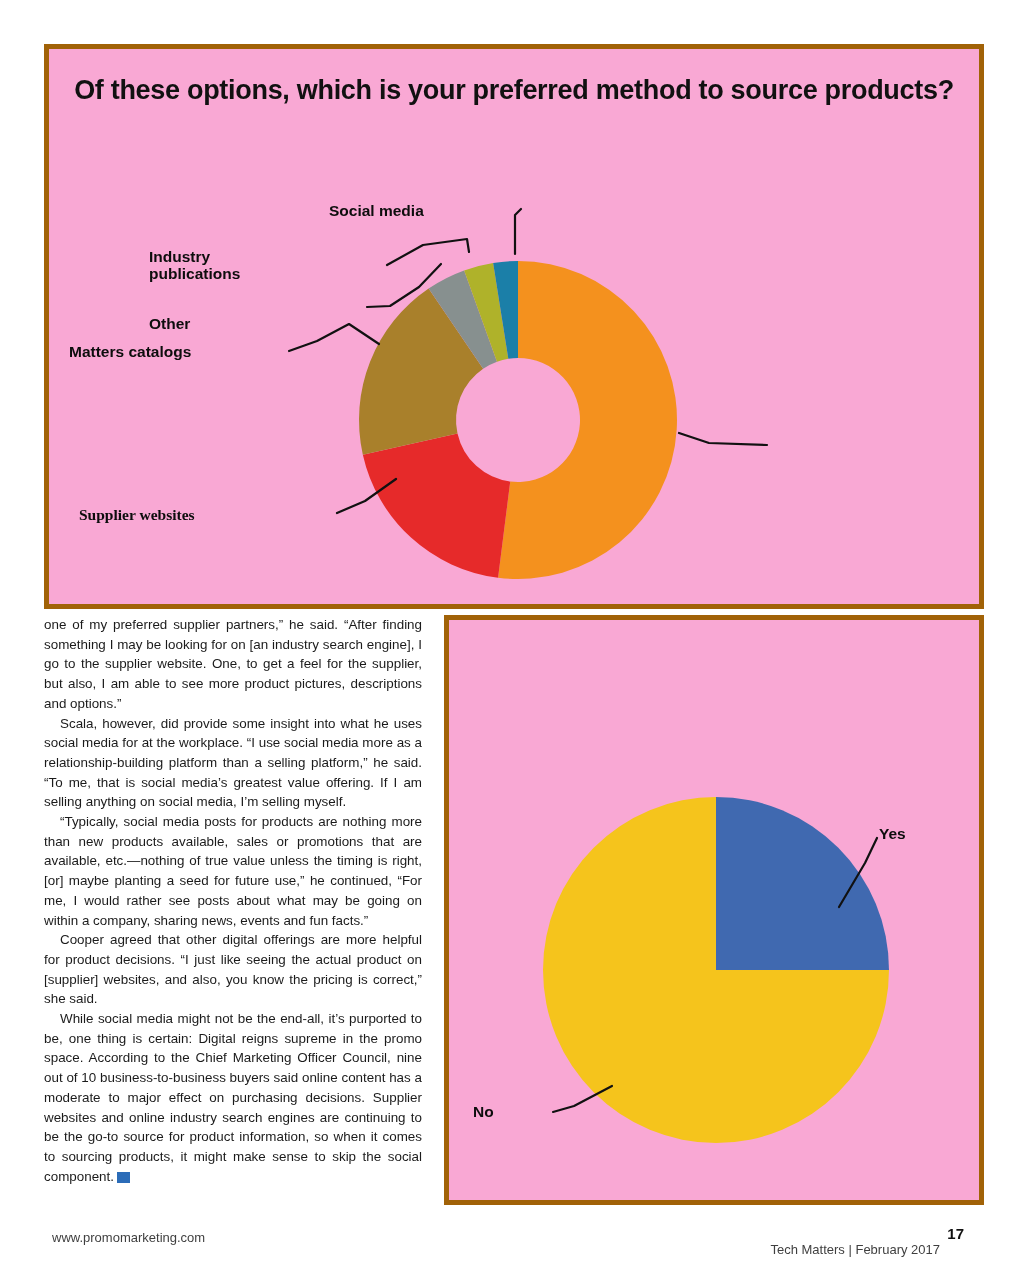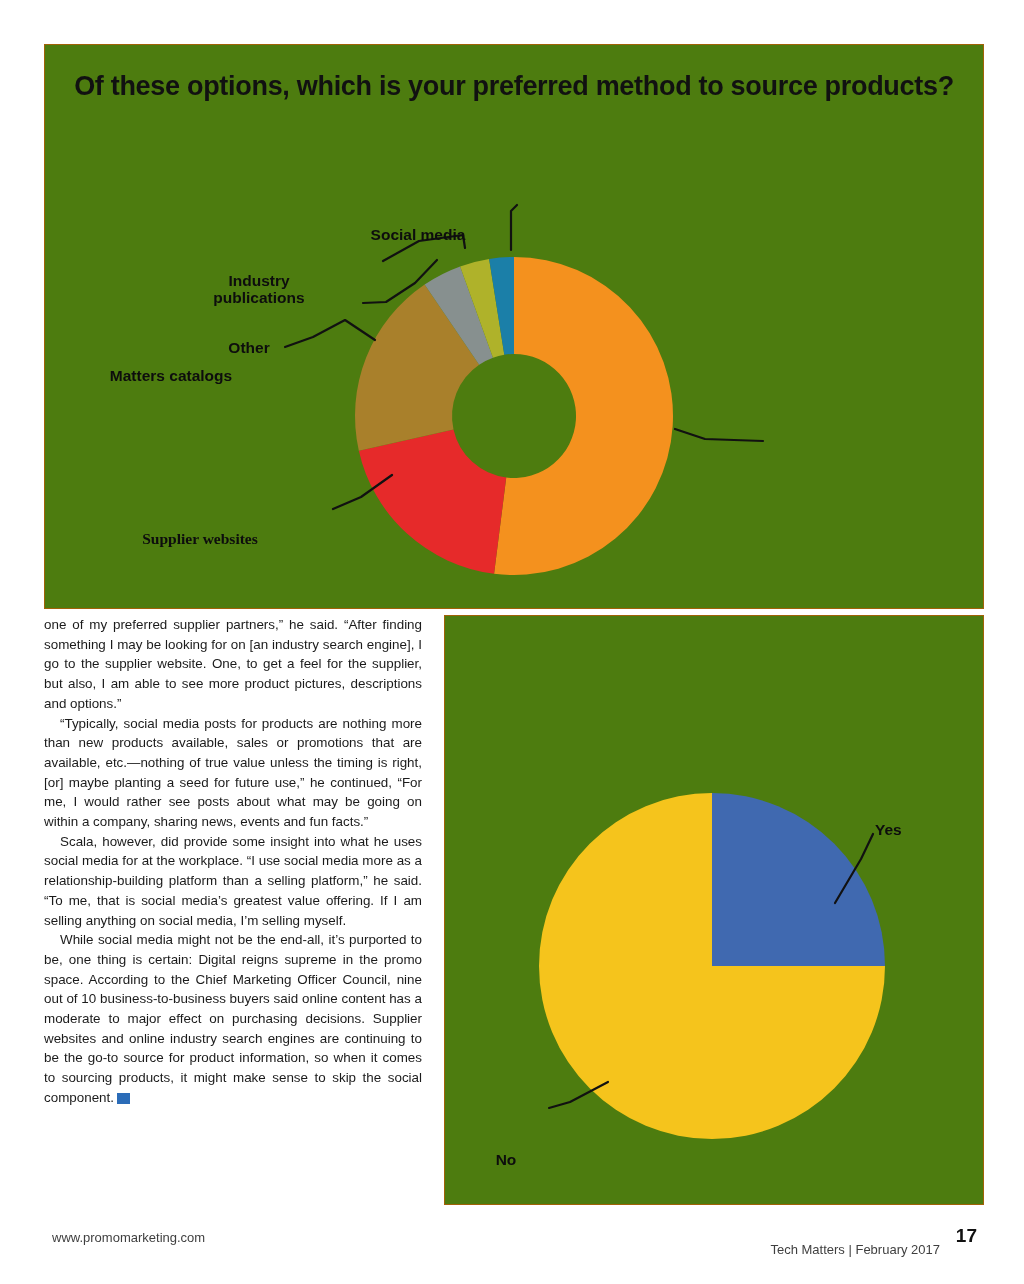--- a/index.html
+++ b/index.html
@@ -10,22 +10,22 @@
     font-family:"Liberation Sans", sans-serif;
     color:#1a1a1a;
     position:relative;
     overflow:hidden;
   }
   .page{position:absolute;inset:0;}
 
   
   .chart-frame{
     position:absolute;
-    background:#4d7c0f;
-    border:1px solid #a16207;
+    background:#f9a8d4;
+    border:5px solid #a16207;
     box-sizing:border-box;
   }
   #donut-frame{left:44px;top:44px;width:940px;height:565px;}
   #pie-frame{left:444px;top:615px;width:540px;height:590px;}
 
   .chart-title{
     position:absolute;left:0;right:0;
     text-align:center;
     font-weight:bold;
     color:#111;
@@ -39,21 +39,21 @@
 
   
   .lbl{
     position:absolute;
     font-weight:bold;
     font-size:15.5px;
     line-height:1.12;
     color:#0d0d0d;
     white-space:pre-line;
   }
-  .lbl.r{text-align:center;margin-top:28px;}
+  .lbl.r{text-align:left;}
   .lbl.l{text-align:left;}
 
   
   #article{
     position:absolute;
     left:44px;top:615px;
     width:378px;
     font-size:13.4px;
     line-height:1.47;
     color:#1b1b1b;
@@ -79,22 +79,22 @@
   #footer{
     position:absolute;
     left:44px;right:44px;bottom:34px;
     height:22px;
     font-size:13px;
     color:#3f3f3f;
   }
   #footer .left{position:absolute;left:8px;top:2px;}
   #footer .right{position:absolute;right:40px;top:14px;}
   #footer .pageno{
-    position:absolute;right:3px;top:-3px;
-    font-size:19px;font-weight:bold;color:#111;
+    position:absolute;right:16px;top:-3px;
+    font-size:15px;font-weight:bold;color:#111;
   }
 </style>
 </head>
 <body>
 
 <div class="page">
 
   <div class="chart-frame" id="donut-frame">
 
     <div class="chart-title" id="donut-title">Of these options, which is your
@@ -147,27 +147,28 @@
           <path d="M 267 350 L 440 350 A 173 173 0 1 1 266.99999999999994 177 Z" fill="#F5C41C"></path>
         </g>
       <g id="pie-leaders" fill="none" stroke="#111" stroke-width="2.2" stroke-linecap="round" stroke-linejoin="round">
         <path d="M 390,287 L 416,243 L 428,218"></path>
         <path d="M 163,466 L 125,486 L 104,492"></path>
       </g>
     </svg>
 
     <div class="lbl l" style="left:430px;top:205px;width:90px;">Yes</div>
 
-    <div class="lbl r" style="left:24px;top:507px;width:74px;">No</div>
+    <div class="lbl r" style="left:24px;top:483px;width:74px;">No</div>
   </div>
 
   <div id="article">
     <p>one of my preferred supplier partners,” he said. “After finding something I may be looking for on [an industry search engine], I go to the supplier website. One, to get a feel for the supplier, but also, I am able to see more product pictures, descriptions and options.”</p>
+    <p class="indent">Scala, however, did provide some insight into what he uses social media for at the workplace. “I use social media more as a relationship-building platform than a selling platform,” he said. “To me, that is social media’s greatest value offering. If I am selling anything on social media, I’m selling myself.</p>
     <p class="indent">“Typically, social media posts for products are nothing more than new products available, sales or promotions that are available, etc.—nothing of true value unless the timing is right, [or] maybe planting a seed for future use,” he continued, “For me, I would rather see posts about what may be going on within a company, sharing news, events and fun facts.”</p>
-    <p class="indent">Scala, however, did provide some insight into what he uses social media for at the workplace. “I use social media more as a relationship-building platform than a selling platform,” he said. “To me, that is social media’s greatest value offering. If I am selling anything on social media, I’m selling myself.</p>
+    <p class="indent">Cooper agreed that other digital offerings are more helpful for product decisions. “I just like seeing the actual product on [supplier] websites, and also, you know the pricing is correct,” she said.</p>
     <p class="indent"><span>While social media might not be the end-all, it’s purported to be, one thing is certain: Digital reigns supreme in the promo space. According to the Chief Marketing Officer Council, nine out of 10 business-to-business buyers said online content has a moderate to major effect on purchasing decisions. Supplier websites and online industry search engines are continuing to be the go-to source for product information, so when it comes to sourcing products, it might make sense to skip the social component.</span><span class="endmark">PM</span></p>
   </div>
 
   <div id="footer">
     <span class="left">www.promomarketing.com</span>
     <span class="right">Tech Matters | February 2017</span>
     <span class="pageno">17</span>
   </div>
 
 </div>

